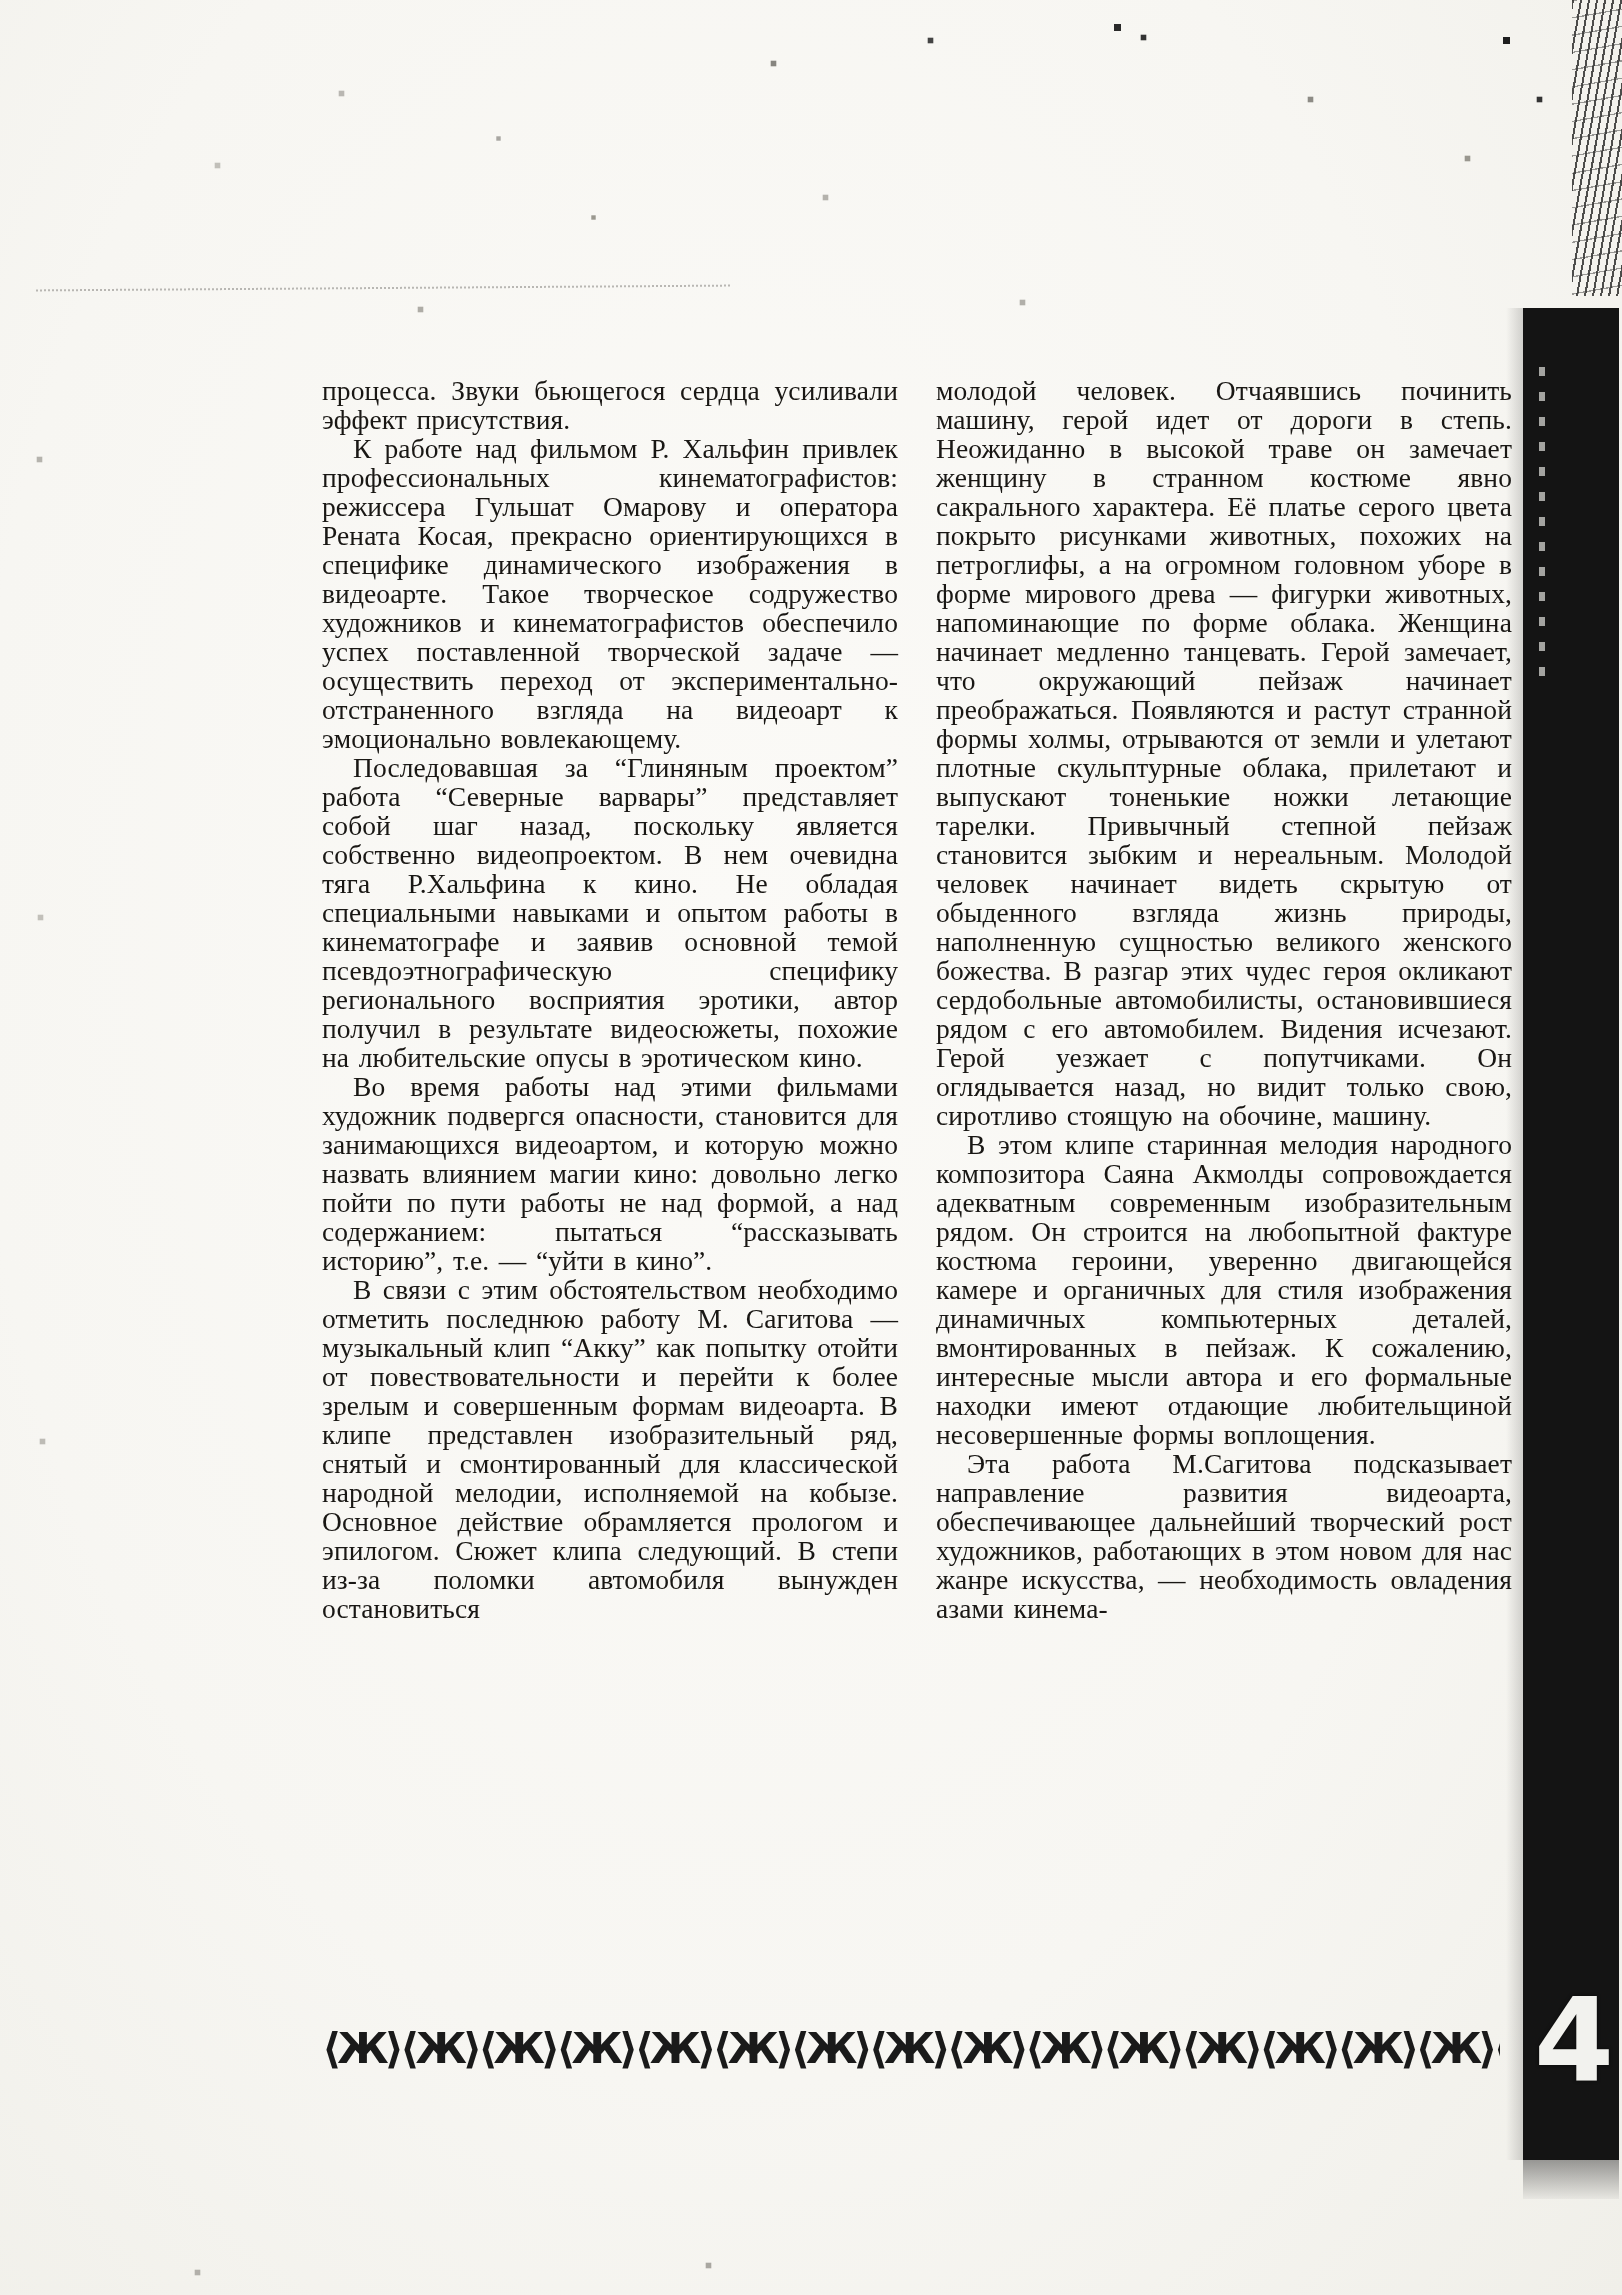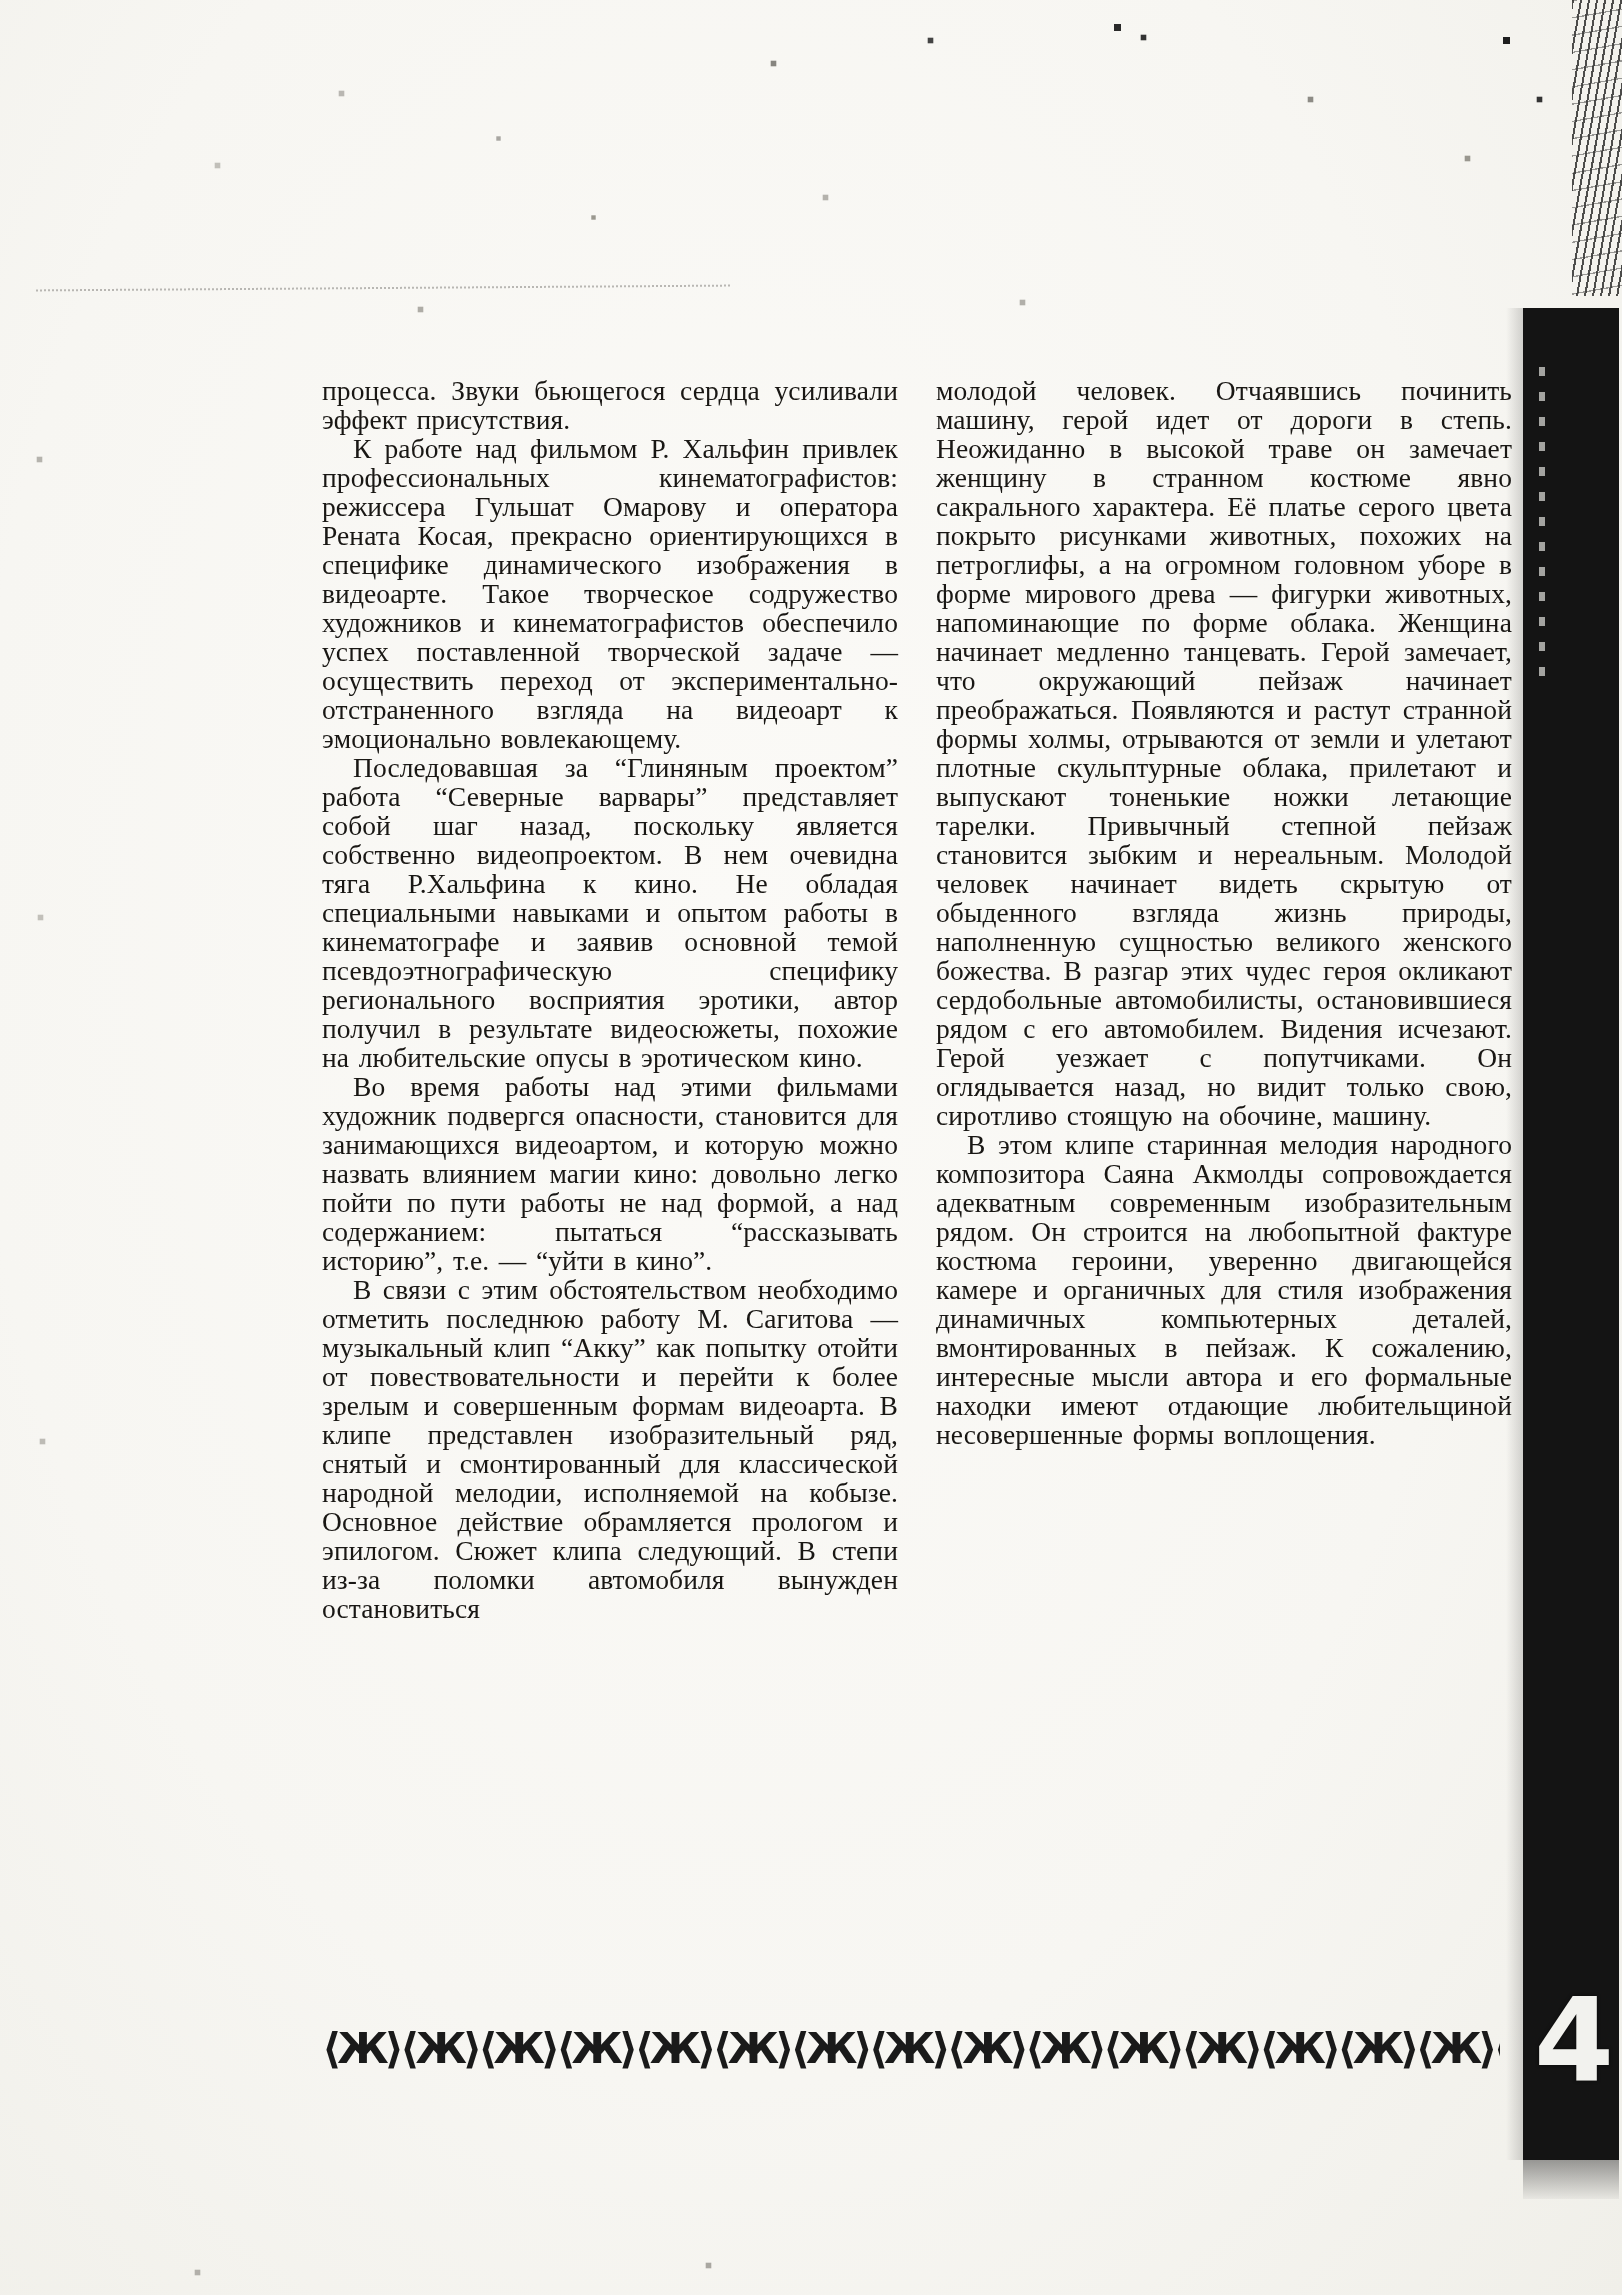--- a/index.html
+++ b/index.html
@@ -106,20 +106,21 @@
     <div class="col">
       <p class="no-indent">процесса. Звуки бьющегося сердца усиливали эффект присутствия.</p>
       <p>К работе над фильмом Р. Хальфин привлек профессиональных кинематографистов: режиссера Гульшат Омарову и оператора Рената Косая, прекрасно ориентирующихся в специфике динамического изображения в видеоарте. Такое творческое содружество художников и кинематографистов обеспечило успех поставленной творческой задаче — осуществить переход от экспериментально-отстраненного взгляда на видеоарт к эмоционально вовлекающему.</p>
       <p>Последовавшая за “Глиняным проектом” работа “Северные варвары” представляет собой шаг назад, поскольку является собственно видеопроектом. В нем очевидна тяга Р.Хальфина к кино. Не обладая специальными навыками и опытом работы в кинематографе и заявив основной темой псевдоэтнографическую специфику регионального восприятия эротики, автор получил в результате видеосюжеты, похожие на любительские опусы в эротическом кино.</p>
       <p>Во время работы над этими фильмами художник подвергся опасности, становится для занимающихся видеоартом, и которую можно назвать влиянием магии кино: довольно легко пойти по пути работы не над формой, а над содержанием: пытаться “рассказывать историю”, т.е. — “уйти в кино”.</p>
       <p>В связи с этим обстоятельством необходимо отметить последнюю работу М. Сагитова — музыкальный клип “Акку” как попытку отойти от повествовательности и перейти к более зрелым и совершенным формам видеоарта. В клипе представлен изобразительный ряд, снятый и смонтированный для классической народной мелодии, исполняемой на кобызе. Основное действие обрамляется прологом и эпилогом. Сюжет клипа следующий. В степи из-за поломки автомобиля вынужден остановиться</p>
     </div>
     <div class="col">
       <p class="no-indent">молодой человек. Отчаявшись починить машину, герой идет от дороги в степь. Неожиданно в высокой траве он замечает женщину в странном костюме явно сакрального характера. Её платье серого цвета покрыто рисунками животных, похожих на петроглифы, а на огромном головном уборе в форме мирового древа — фигурки животных, напоминающие по форме облака. Женщина начинает медленно танцевать. Герой замечает, что окружающий пейзаж начинает преображаться. Появляются и растут странной формы холмы, отрываются от земли и улетают плотные скульптурные облака, прилетают и выпускают тоненькие ножки летающие тарелки. Привычный степной пейзаж становится зыбким и нереальным. Молодой человек начинает видеть скрытую от обыденного взгляда жизнь природы, наполненную сущностью великого женского божества. В разгар этих чудес героя окликают сердобольные автомобилисты, остановившиеся рядом с его автомобилем. Видения исчезают. Герой уезжает с попутчиками. Он оглядывается назад, но видит только свою, сиротливо стоящую на обочине, машину.</p>
       <p>В этом клипе старинная мелодия народного композитора Саяна Акмолды сопровождается адекватным современным изобразительным рядом. Он строится на любопытной фактуре костюма героини, уверенно двигающейся камере и органичных для стиля изображения динамичных компьютерных деталей, вмонтированных в пейзаж. К сожалению, интересные мысли автора и его формальные находки имеют отдающие любительщиной несовершенные формы воплощения.</p>
+      <p>Эта работа М.Сагитова подсказывает направление развития видеоарта, обеспечивающее дальнейший творческий рост художников, работающих в этом новом для нас жанре искусства, — необходимость овладения азами кинема-</p>
     </div>
   </div>
 
   <div class="ornament-band">⟨Ж⟩⟨Ж⟩⟨Ж⟩⟨Ж⟩⟨Ж⟩⟨Ж⟩⟨Ж⟩⟨Ж⟩⟨Ж⟩⟨Ж⟩⟨Ж⟩⟨Ж⟩⟨Ж⟩⟨Ж⟩⟨Ж⟩⟨Ж⟩⟨Ж⟩⟨Ж⟩⟨Ж⟩⟨Ж⟩⟨Ж⟩⟨Ж⟩⟨Ж⟩⟨Ж⟩⟨Ж⟩⟨Ж⟩</div>
   <div class="page-number">4</div>
 
 </div>
 
 
 </body></html>

